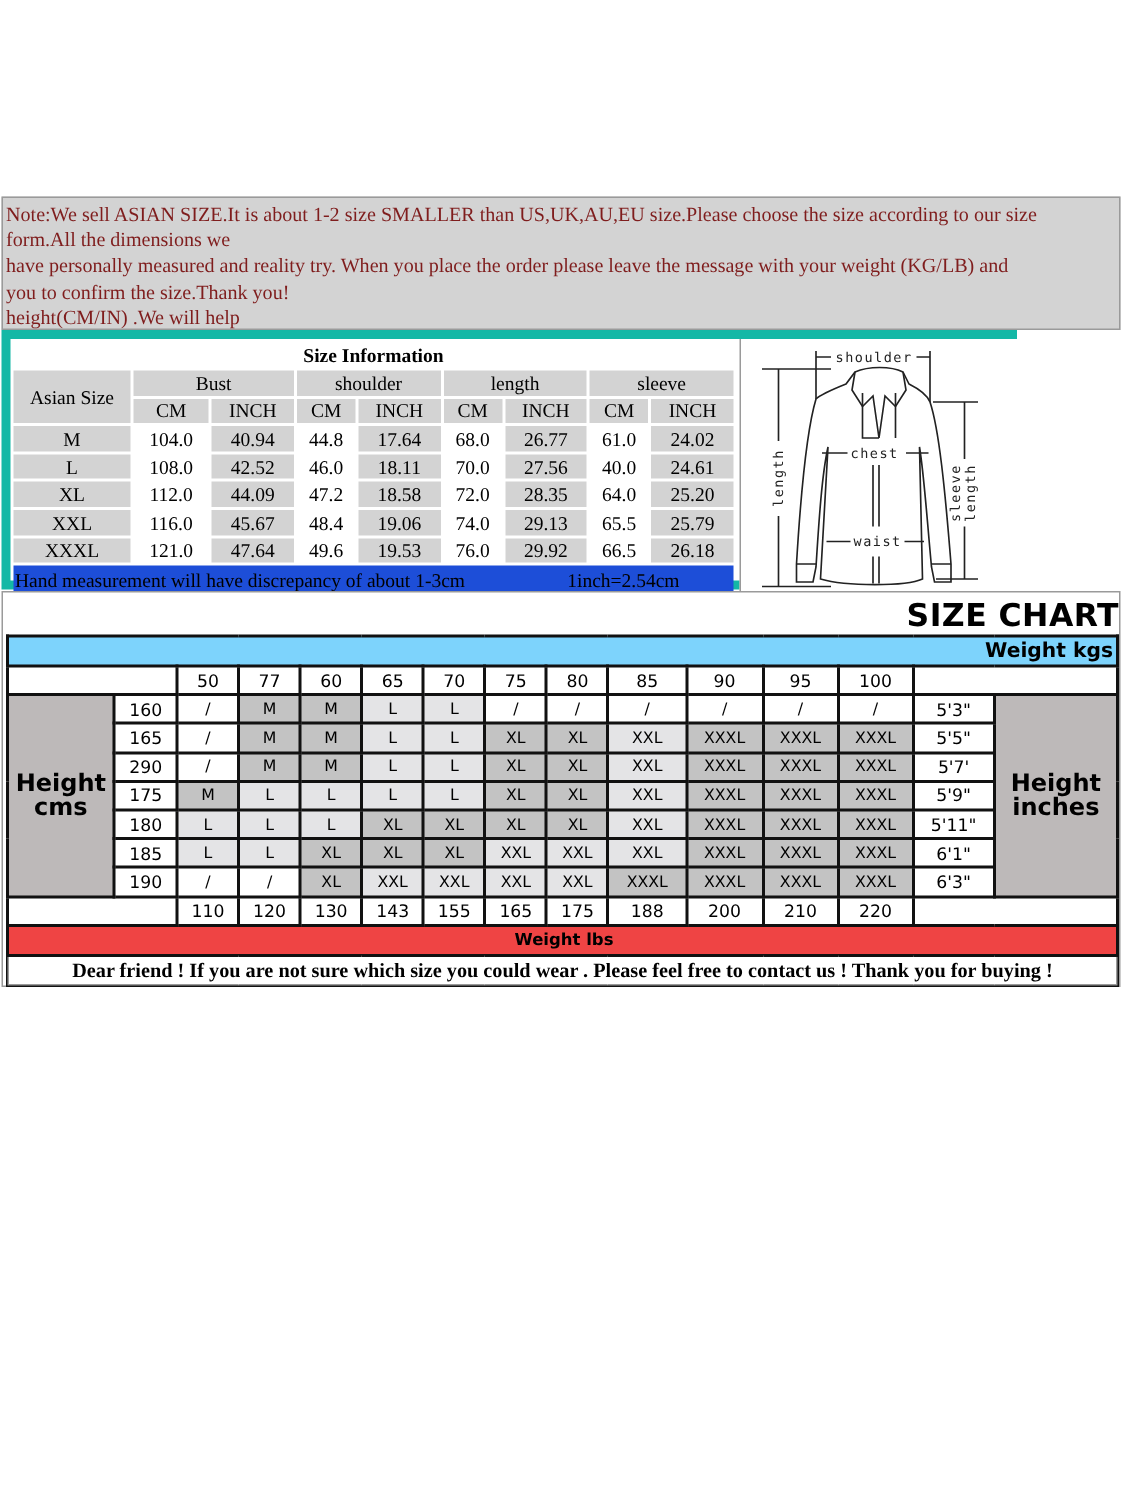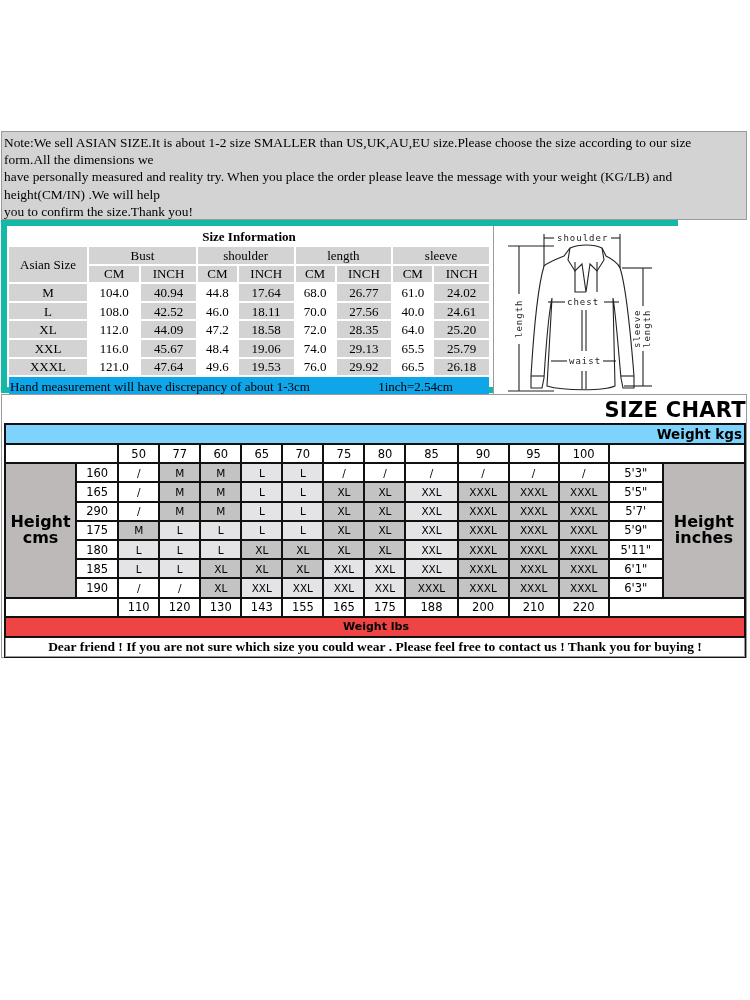--- a/index.html
+++ b/index.html
@@ -3,36 +3,36 @@
 <meta charset="utf-8">
 <style>
   * { box-sizing: border-box; margin: 0; padding: 0; }
   html, body { width: 750px; height: 1000px; background: #ffffff; overflow: hidden; }
   body { position: relative; font-family: "Liberation Serif", serif; color: #000; }
 
   
   .note {
     position: absolute; left: 1px; top: 131px; width: 746px; height: 89px;
     background: #d3d3d3; border: 1px solid #9a9a9a;
-    font-size: 13.4px; line-height: 17.2px; padding: 2px 2px; color: #000000;
+    font-size: 13.4px; line-height: 17.2px; padding: 2px 2px; color: #7f1d1d;
   }
 
   
   .sizeinfo {
     position: absolute; left: 1px; top: 220px; width: 677px; height: 173px;
     border: 6px solid #14b8a6; background: #fff;
   }
   .sizeinfo table {
     position: absolute; left: 0; top: 0; width: 484px; border-collapse: separate;
     border-spacing: 2px; font-size: 13px; text-align: center;
   }
   .sizeinfo td { background: #d3d3d3; height: 16.6px; padding: 0; line-height: 15px; }
   .sizeinfo td.w { background: #fff; }
   .sizeinfo td.title { background: #fff; font-weight: bold; height: 17px; }
-  .sizeinfo td.hand { background: #0ea5e9; text-align: left; padding-left: 1px; height: 18px; margin-left: 35px; }
+  .sizeinfo td.hand { background: #1d4ed8; text-align: left; padding-left: 1px; height: 18px; margin-left: 35px; }
   .sizeinfo td.hand span.r { float: right; margin-right: 36px; }
   .diagram {
     position: absolute; left: 486px; top: 0; width: 258px; height: 171px;
     border-left: 1px solid #9a9a9a; background: #fff;
   }
 
   
   .chart-wrap {
     position: absolute; left: 1px; top: 394px; width: 746px; height: 264px;
     border: 1px solid #9a9a9a; background: #fff;
@@ -61,22 +61,22 @@
     font-size: 13.5px; height: 20px; border: 2px solid #9a9a9a; outline: 1px solid #111;
   }
 </style>
 </head>
 <body>
 
 <div class="note">
   <div>Note:We sell ASIAN SIZE.It is about 1-2 size SMALLER than US,UK,AU,EU size.Please choose the size according to our size</div>
   <div>form.All the dimensions we</div>
   <div>have personally measured and reality try. When you place the order please leave the message with your weight (KG/LB) and</div>
+  <div>you to confirm the size.Thank you!</div>
   <div>height(CM/IN) .We will help</div>
-  <div>you to confirm the size.Thank you!</div>
 </div>
 
 <div class="sizeinfo">
   <table>
     <tbody>
         <tr>
       <td class="title" colspan="9">Size Information</td>
     </tr>
     <tr>
       <td rowspan="2" style="width:78px">Asian Size</td>

